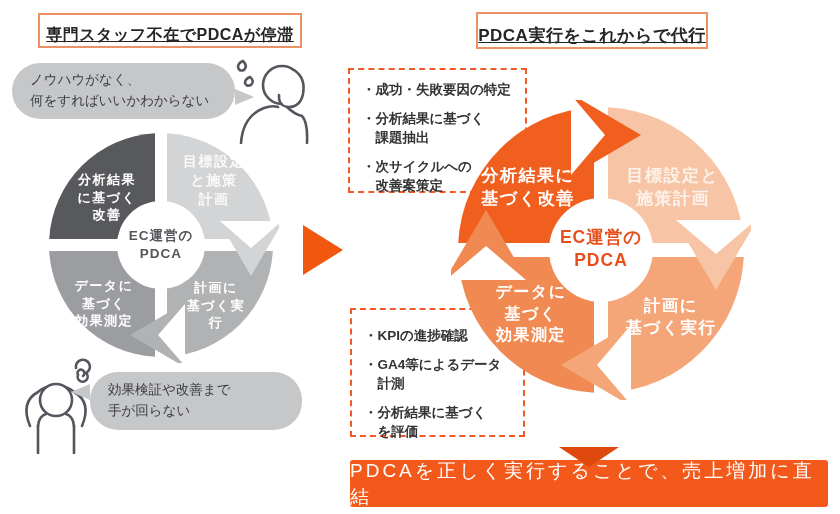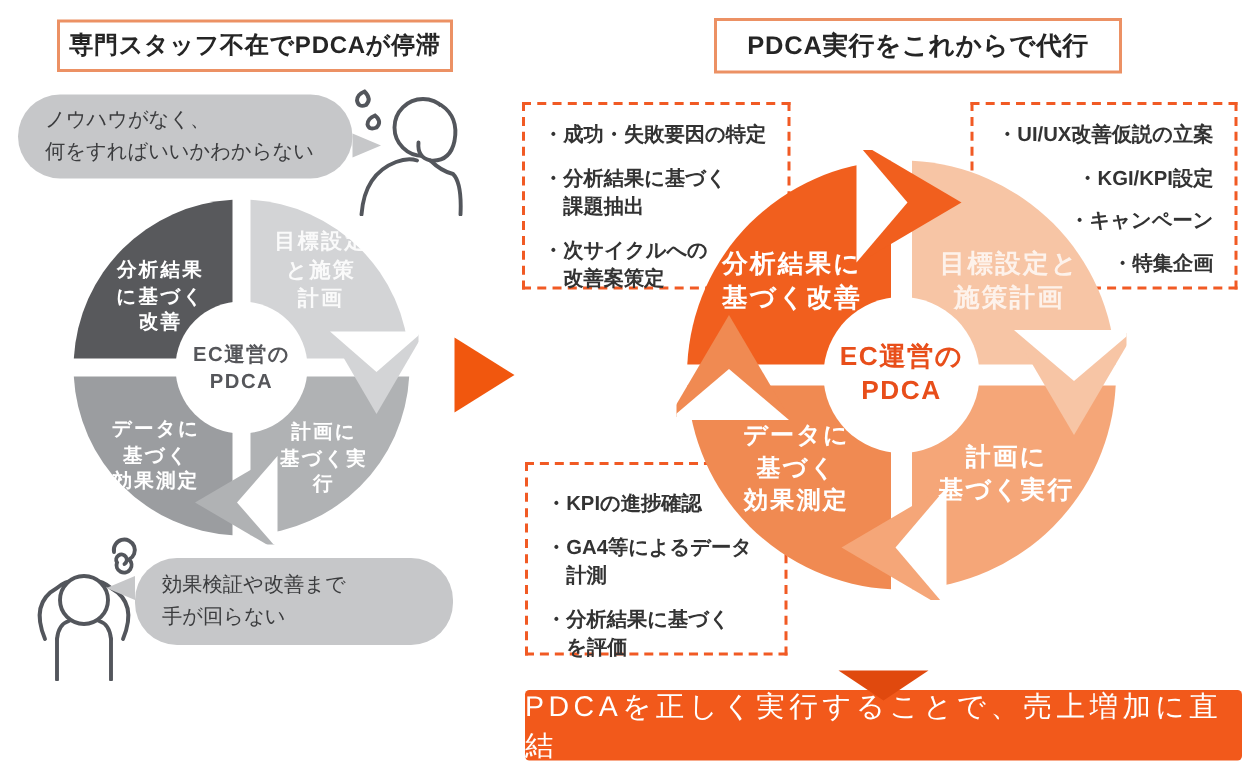--- a/index.html
+++ b/index.html
@@ -4,22 +4,22 @@
 <style>
   html,body{margin:0;padding:0;background:#fff;}
   #canvas{
     position:relative;width:840px;height:514px;background:#fff;overflow:hidden;
     font-family:"Liberation Sans","DejaVu Sans",sans-serif;color:#333;
   }
   .abs{position:absolute;}
   .pre{white-space:pre-line;}
   
   .title-box{
-    background:#fff;border:2px solid #EC9164;display:flex;align-items:center;justify-content:center;
-    font-weight:800;color:#252525;letter-spacing:0.5px;box-sizing:border-box;
+    background:#fff;border:2px solid #EC9164;display:flex;align-items:flex-end;justify-content:center;
+    font-weight:800;color:#252525;letter-spacing:0.5px;box-sizing:border-box;text-decoration:underline;
   }
   
   .bubble{
     background:#C6C7C9;border-radius:28px;color:#3B3C3E;font-size:13.5px;line-height:1.55;
     font-weight:400;display:flex;align-items:center;box-sizing:border-box;padding:8px 18px;
   }
   .tail-right{position:absolute;left:100%;top:50%;margin-top:-2px;width:0;height:0;
     border-top:8px solid transparent;border-bottom:8px solid transparent;border-left:19px solid #C6C7C9;}
   .tail-left{position:absolute;right:100%;top:12px;width:0;height:0;
     border-top:8px solid transparent;border-bottom:8px solid transparent;border-right:19px solid #C6C7C9;}
@@ -121,38 +121,32 @@
   </svg>
 
   <div class="abs bubble" style="left:90px;top:372px;width:212px;height:58px;">
     <span class="pre">効果検証や改善まで
 手が回らない</span>
     <span class="tail-left"></span>
   </div>
 
   <div class="abs mid-arrow" style="left:303px;top:225px;"></div>
 
-  <div class="abs title-box" style="left:476px;top:12px;width:272px;height:37px;font-size:17px;">
+  <div class="abs title-box" style="left:476px;top:12px;width:232px;height:37px;font-size:17px;">
     <span class="pre">PDCA実行をこれからで代行</span>
   </div>
 
   <div class="abs dash-box" style="left:348px;top:68px;width:179px;height:125px;">
     <div class="item pre">・成功・失敗要因の特定</div>
     <div class="item pre">・分析結果に基づく
 　課題抽出</div>
     <div class="item pre">・次サイクルへの
 　改善案策定</div>
   </div>
 
-  <div class="abs dash-box" style="left:647px;top:68px;width:178px;height:125px;text-align:right;padding-right:14px;">
-    <div class="item pre">・UI/UX改善仮説の立案</div>
-    <div class="item pre">・KGI/KPI設定</div>
-    <div class="item pre">・キャンペーン</div>
-    <div class="item pre">・特集企画</div>
-  </div>
 
   <div class="abs dash-box" style="left:350px;top:308px;width:175px;height:129px;padding-top:16px;">
     <div class="item pre">・KPIの進捗確認</div>
     <div class="item pre">・GA4等によるデータ
 　計測</div>
     <div class="item pre">・分析結果に基づく
 　を評価</div>
   </div>
 
 

